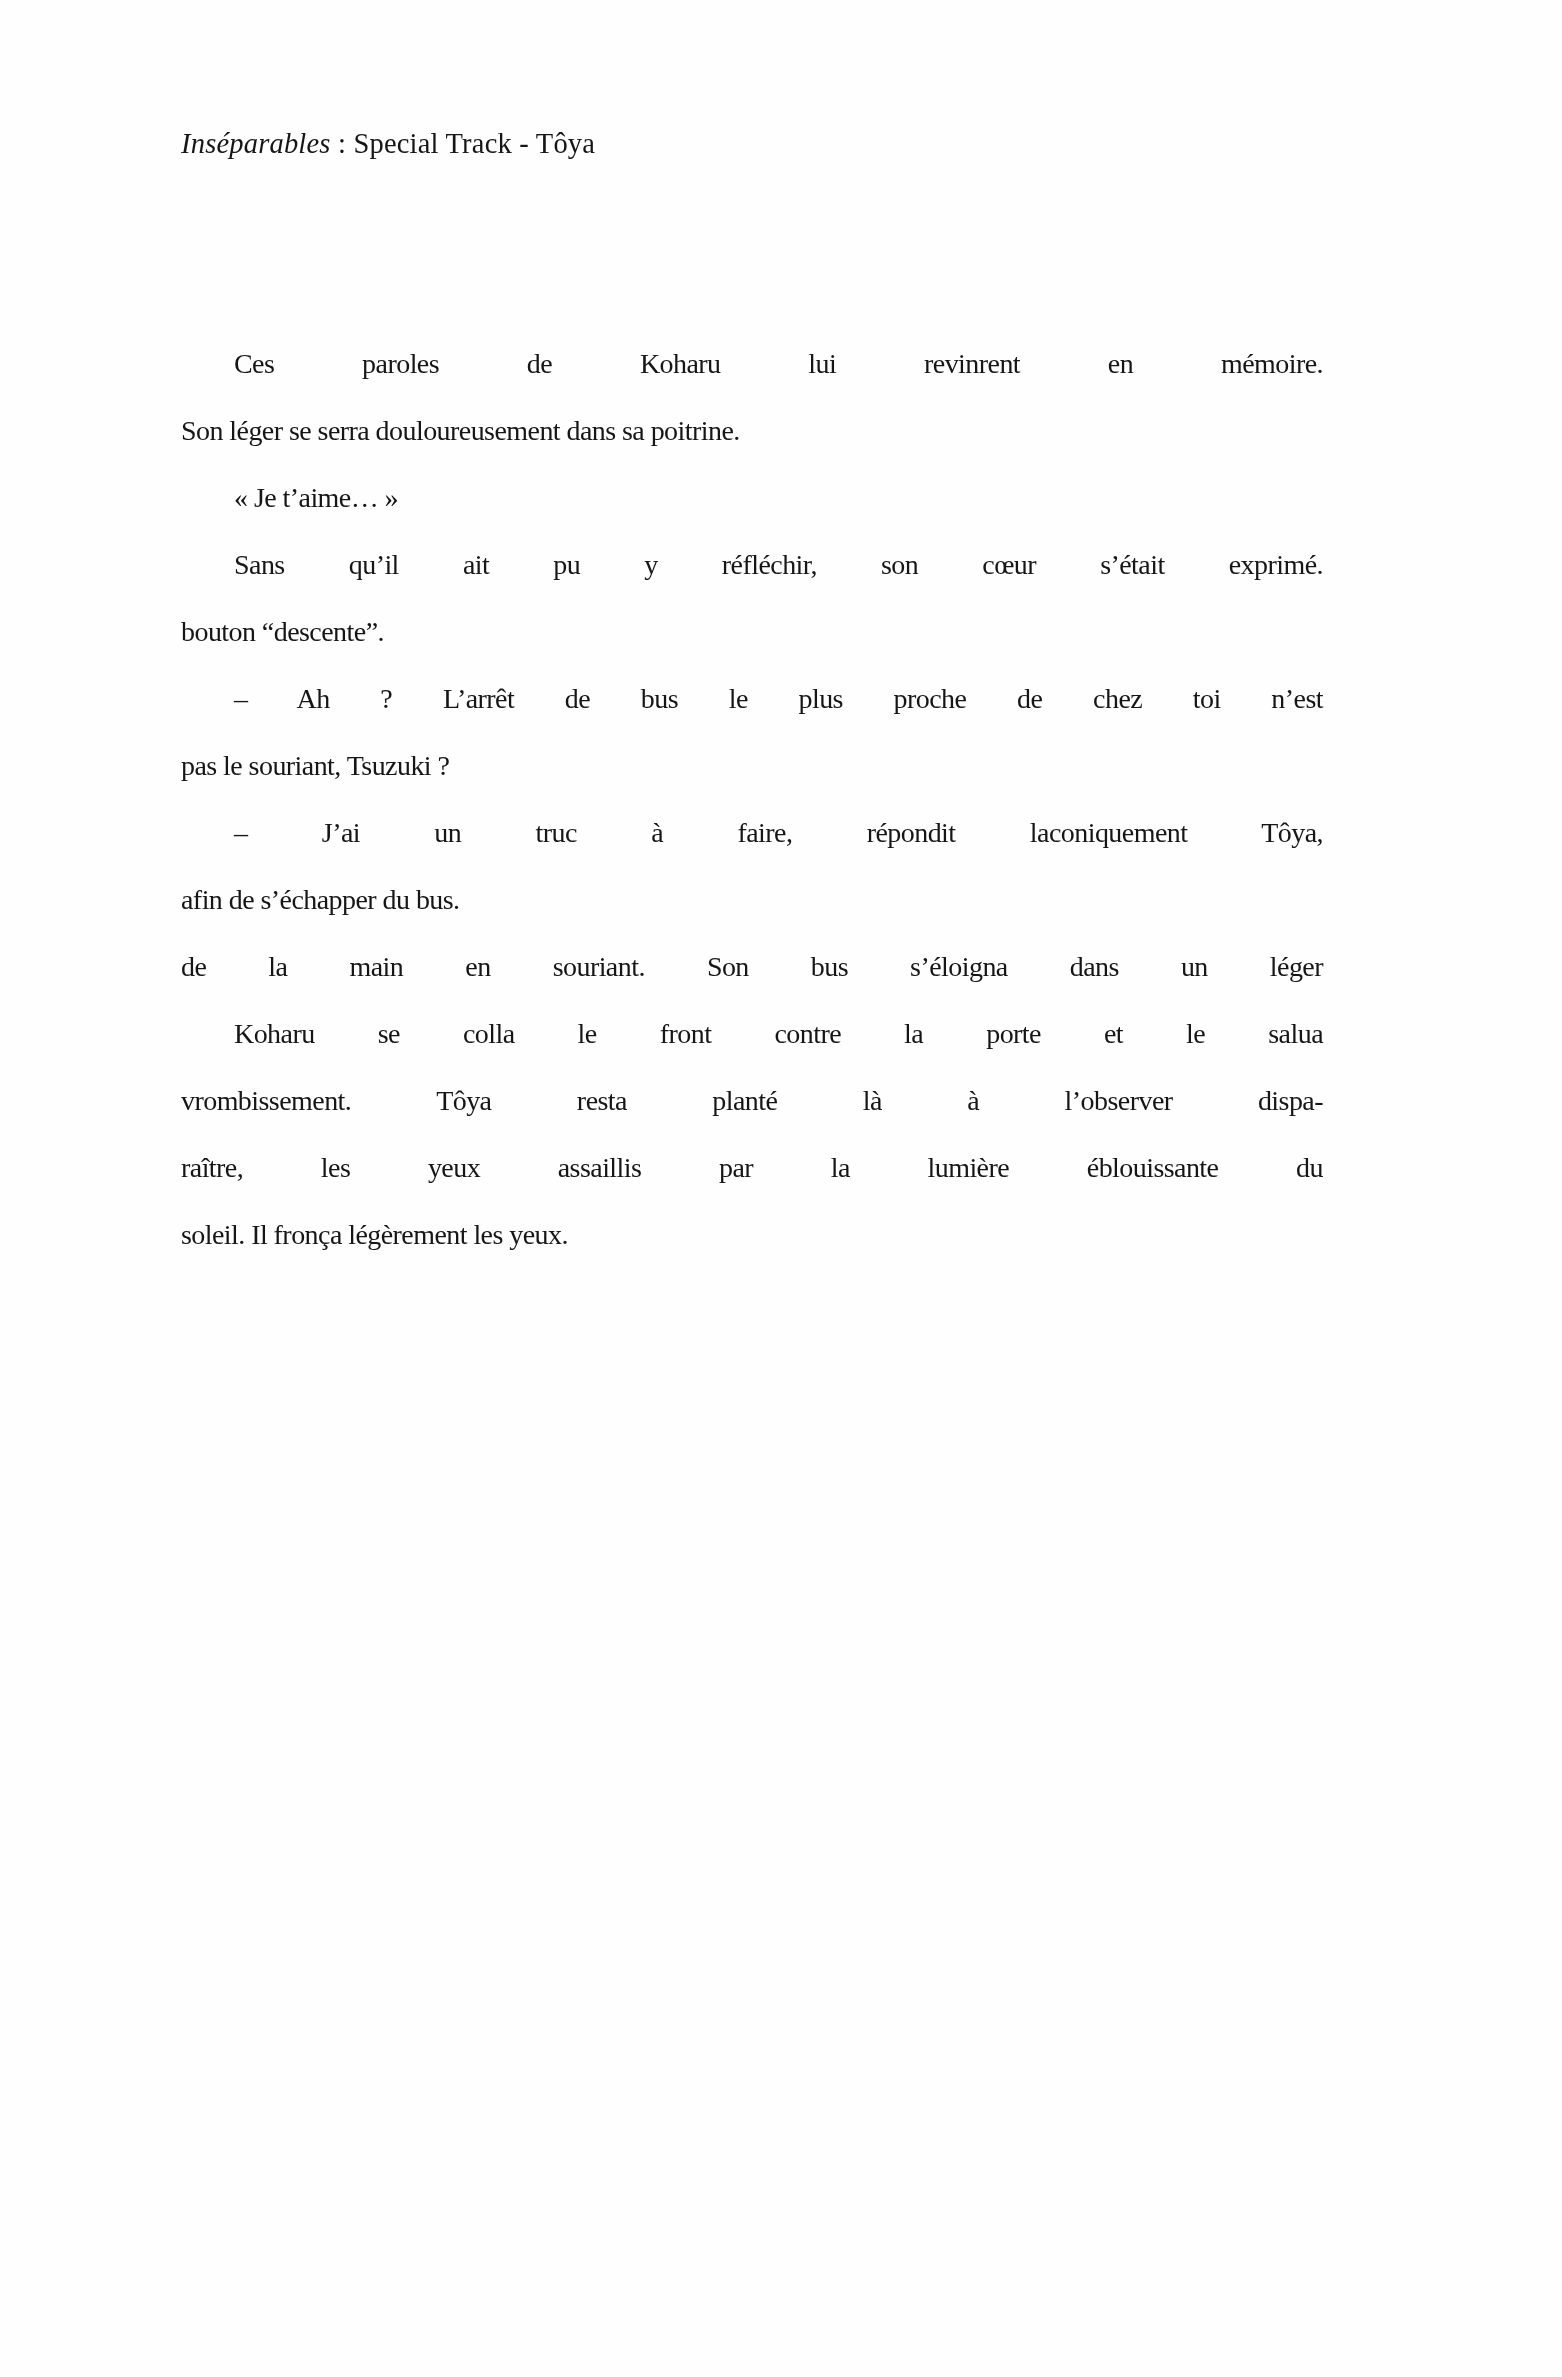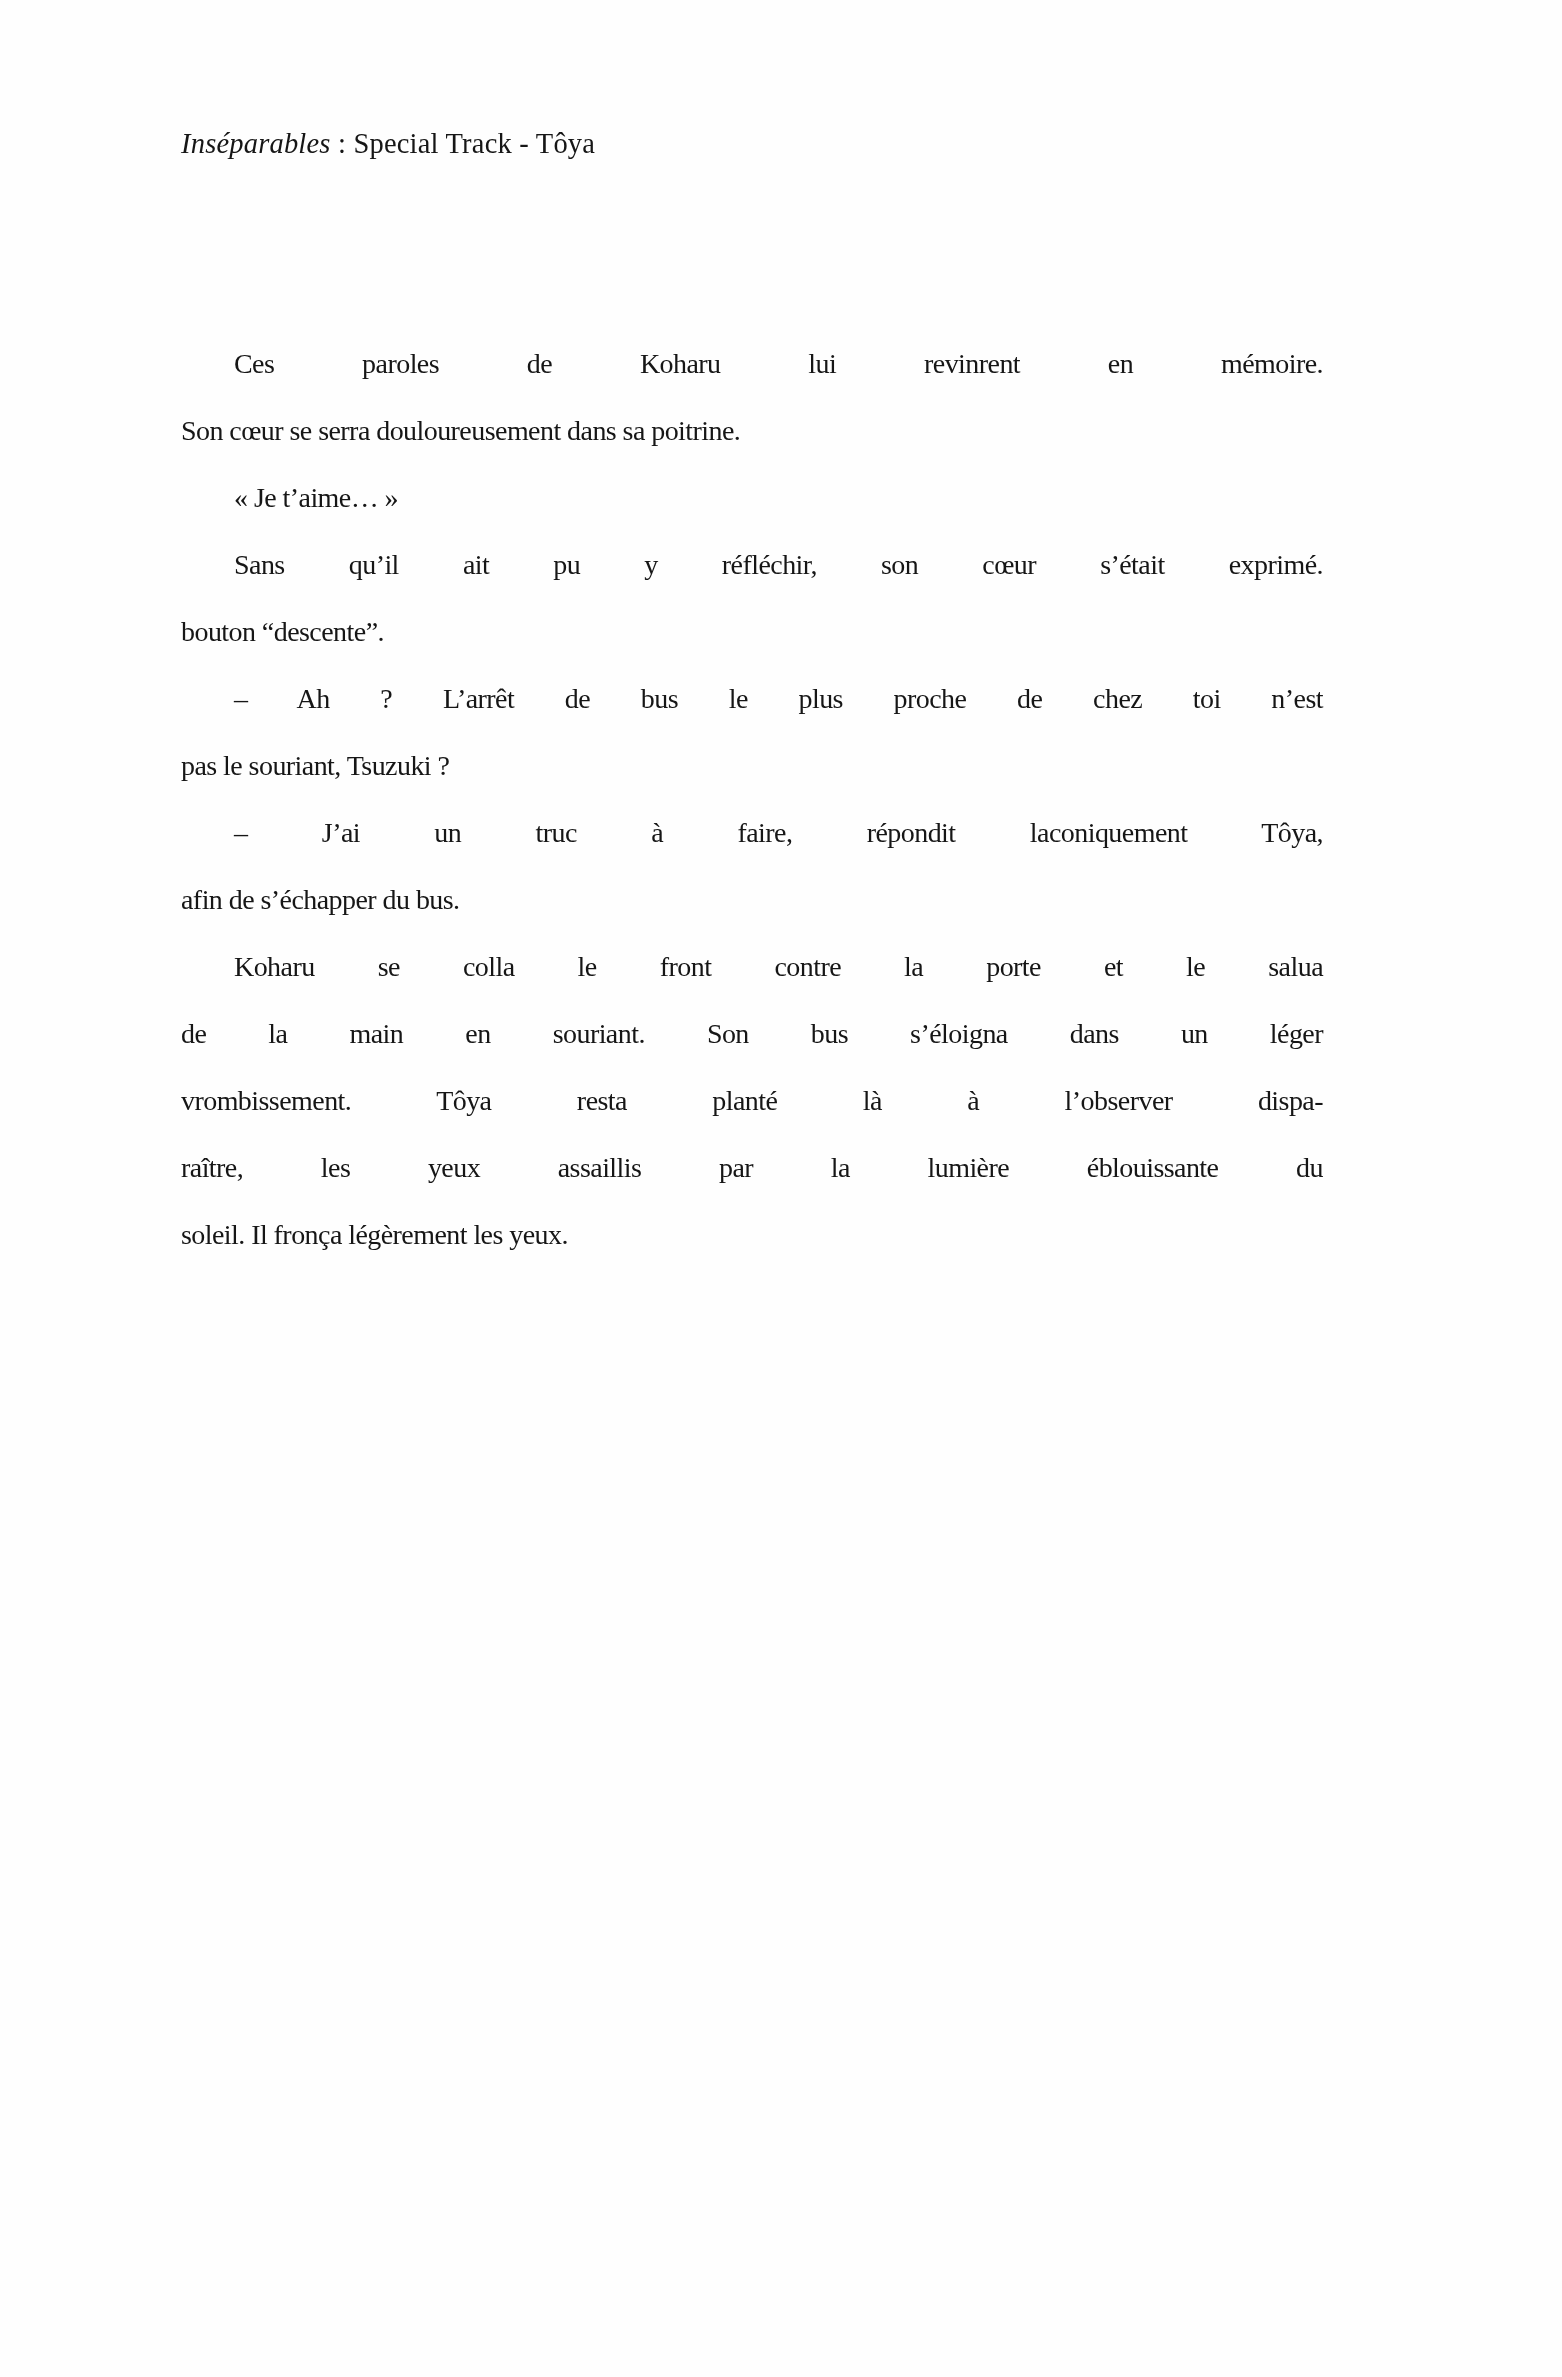--- a/index.html
+++ b/index.html
@@ -59,40 +59,40 @@
 <div class="page">
 
   <div class="running-header">
     <span class="book-title">Inséparables</span><span> : </span><span>Special Track - Tôya</span>
   </div>
 
   <div class="text-block">
 
   <div class="paragraph">
         <div class="line first just">Ces paroles de Koharu lui revinrent en mémoire.</div>
-        <div class="line">Son cœur se serra douloureusement dans sa poitrine.</div>
+        <div class="line">Son léger se serra douloureusement dans sa poitrine.</div>
       </div>
       <div class="paragraph">
         <div class="line first">« Je t’aime… »</div>
       </div>
       <div class="paragraph">
         <div class="line first just">Sans qu’il ait pu y réfléchir, son cœur s’était exprimé.</div>
         <div class="line">bouton “descente”.</div>
       </div>
       <div class="paragraph">
         <div class="line first just">– Ah ? L’arrêt de bus le plus proche de chez toi n’est</div>
         <div class="line">pas le souriant, Tsuzuki ?</div>
       </div>
       <div class="paragraph">
         <div class="line first just">– J’ai un truc à faire, répondit laconiquement Tôya,</div>
         <div class="line">afin de s’échapper du bus.</div>
       </div>
       <div class="paragraph">
+        <div class="line just">de la main en souriant. Son bus s’éloigna dans un léger</div>
         <div class="line first just">Koharu se colla le front contre la porte et le salua</div>
-        <div class="line just">de la main en souriant. Son bus s’éloigna dans un léger</div>
         <div class="line just">vrombissement. Tôya resta planté là à l’observer dispa-</div>
         <div class="line just">raître, les yeux assaillis par la lumière éblouissante du</div>
         <div class="line">soleil. Il fronça légèrement les yeux.</div>
       </div>
     </div>
 
 </div>
 
 
 </body></html>

